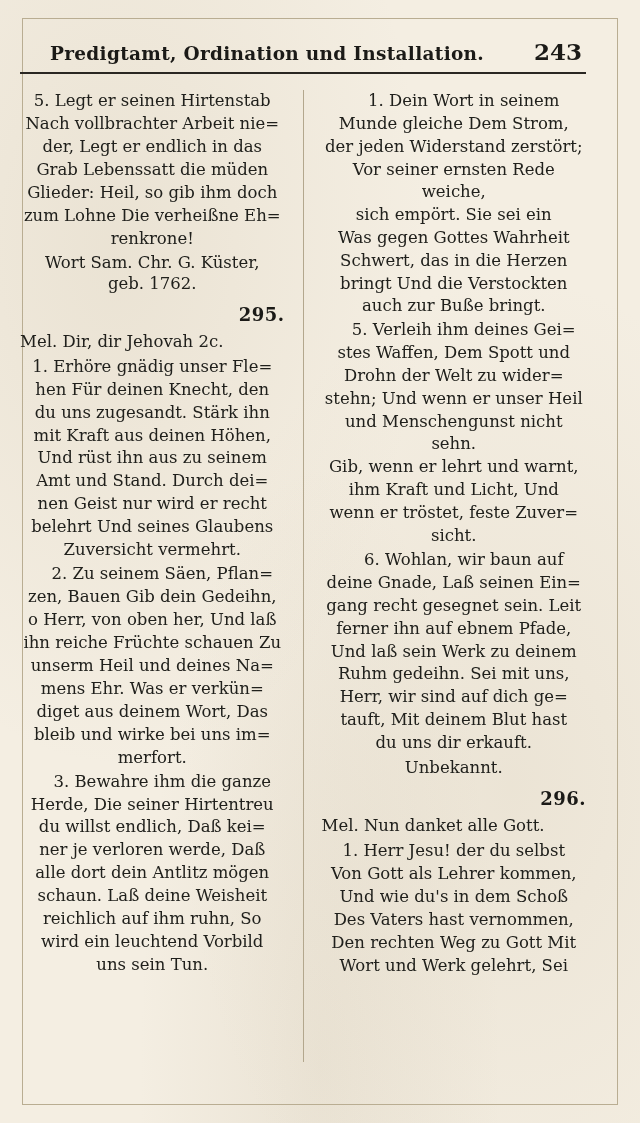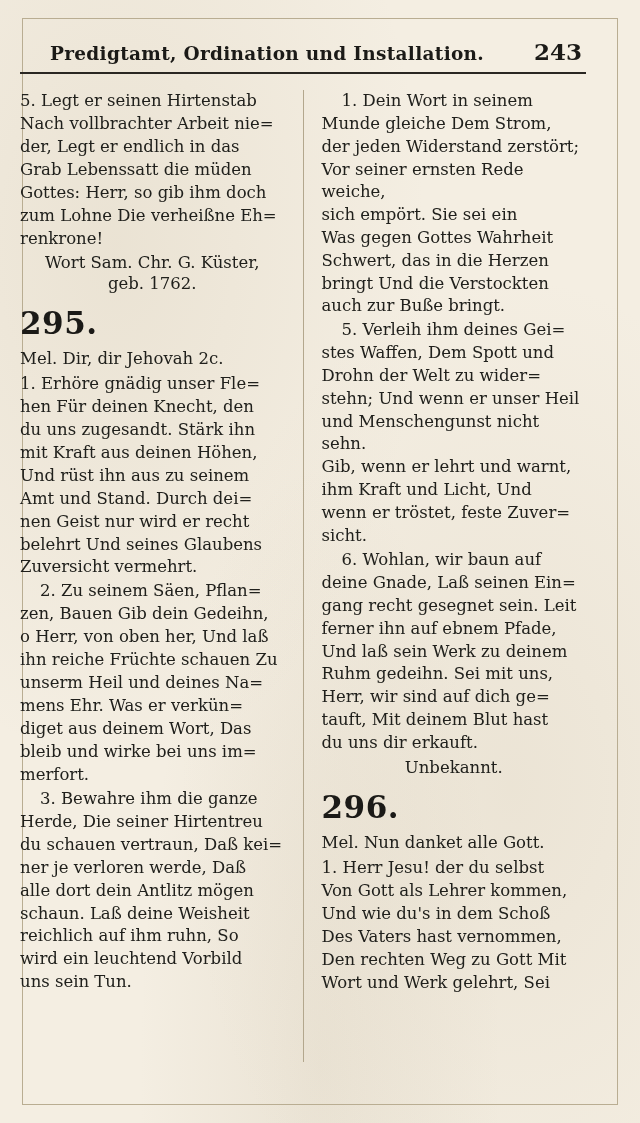--- a/index.html
+++ b/index.html
@@ -97,24 +97,25 @@
   }
   p {
     margin: 0 0 1px 0;
     text-indent: 0;
   }
   p.indent {
     text-indent: 20px;
   }
   .verse {
     margin-bottom: 2px;
+    text-align: center;
   }
   .hymn-number {
-    text-align: left;
-    font-size: 31px;
+    text-align: right;
+    font-size: 18px;
     font-weight: 700;
     letter-spacing: 0.5px;
     margin: 8px 0 4px 0;
     color: #1b1a17;
   }
   .mel {
     margin: 0 0 3px 0;
   }
   .attrib {
     text-align: center;
@@ -142,21 +143,21 @@
 
     <div class="columns">
 
       <div class="col col-left">
 
         <div class="verse">
           <p>5. Legt er seinen Hirtenstab</p>
           <p>Nach vollbrachter Arbeit nie=</p>
           <p>der, Legt er endlich in das</p>
           <p>Grab Lebenssatt die müden</p>
-          <p>Gottes: Herr, so gib ihm doch</p>
+          <p>Glieder: Heil, so gib ihm doch</p>
           <p>zum Lohne Die verheißne Eh=</p>
           <p>renkrone!</p>
         </div>
 
         <div class="attrib">
           <p>Wort Sam. Chr. G. Küster,</p>
           <p>geb. 1762.</p>
         </div>
 
         <div class="hymn-number">295.</div>
@@ -182,21 +183,21 @@
           <p>unserm Heil und deines Na=</p>
           <p>mens Ehr. Was er verkün=</p>
           <p>diget aus deinem Wort, Das</p>
           <p>bleib und wirke bei uns im=</p>
           <p>merfort.</p>
         </div>
 
         <div class="verse">
           <p class="indent">3. Bewahre ihm die ganze</p>
           <p>Herde, Die seiner Hirtentreu</p>
-          <p>du schauen vertraun, Daß kei=</p>
+          <p>du willst endlich, Daß kei=</p>
           <p>ner je verloren werde, Daß</p>
           <p>alle dort dein Antlitz mögen</p>
           <p>schaun. Laß deine Weisheit</p>
           <p>reichlich auf ihm ruhn, So</p>
           <p>wird ein leuchtend Vorbild</p>
           <p>uns sein Tun.</p>
         </div>
 
       </div>
 

